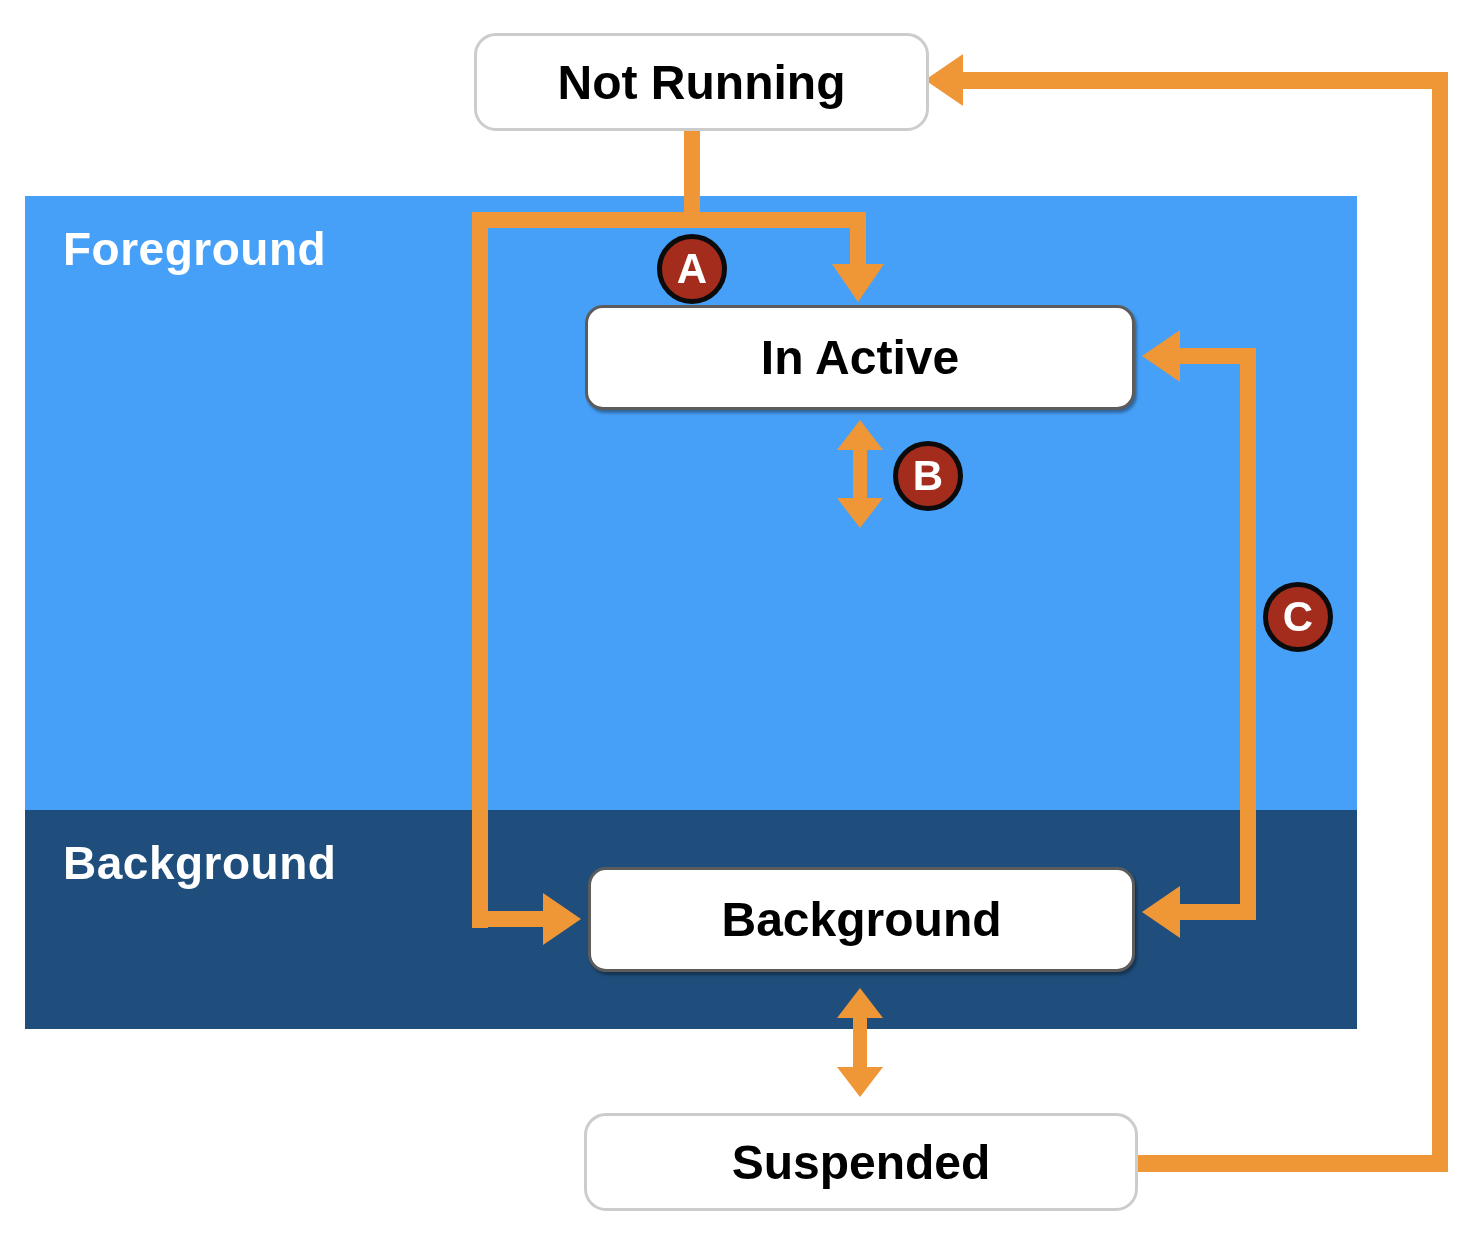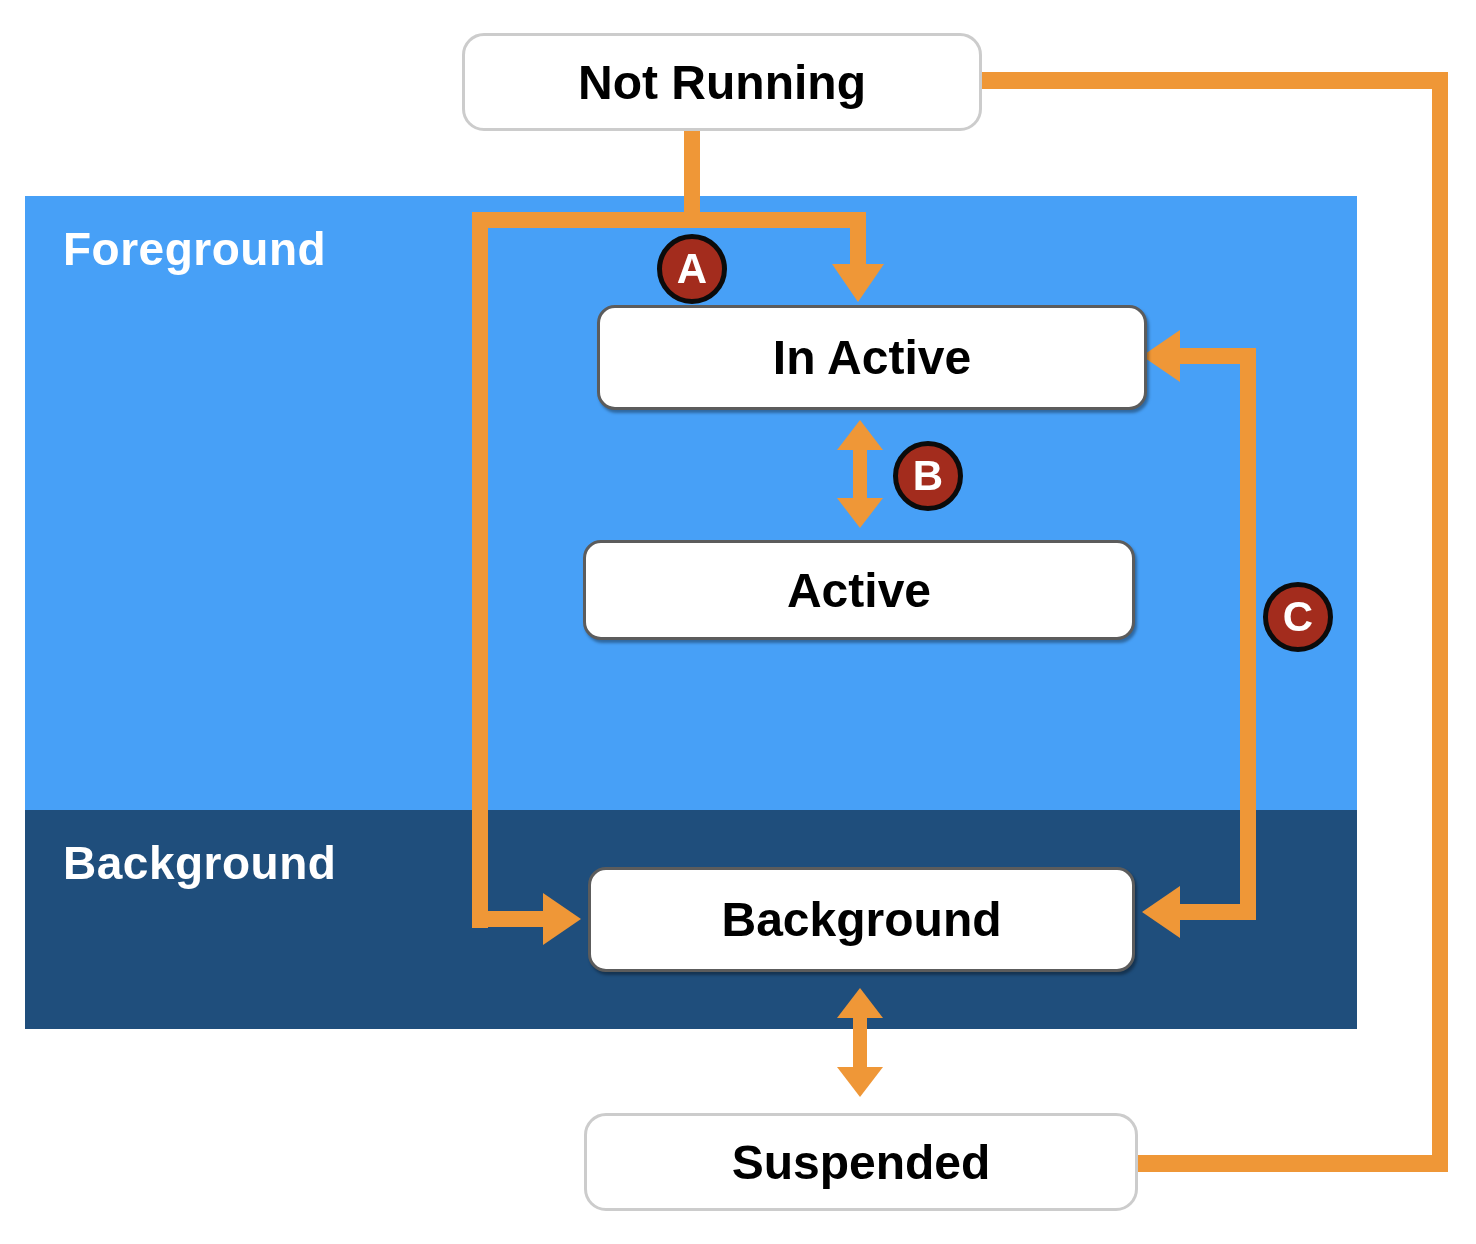--- a/index.html
+++ b/index.html
@@ -85,28 +85,25 @@
     <div class="head head-down-sm" style="left:837px;top:1067px;"></div>
   </div>
 
   <div>
     <div class="seg" style="left:1138px;top:1155px;width:310px;height:17px;"></div>
     <div class="seg" style="left:1432px;top:72px;width:16px;height:1100px;"></div>
     <div class="seg" style="left:961px;top:72px;width:471px;height:17px;"></div>
     <div class="head head-left" style="left:925px;top:54px;"></div>
   </div>
 
-  <div class="node node-light" style="left:462px;top:33px;width:520px;height:98px;">
+  <div class="node node-light" style="left:474px;top:33px;width:455px;height:98px;">
     <span>Not Running</span>
   </div>
-  <div class="node node-dark" style="left:585px;top:305px;width:550px;height:105px;margin-left:12px;">
+  <div class="node node-dark" style="left:585px;top:305px;width:550px;height:105px;">
     <span>In Active</span>
-  </div>
-  <div class="node node-dark" style="left:583px;top:540px;width:552px;height:100px;">
-    <span>Active</span>
   </div>
   <div class="node node-dark" style="left:588px;top:867px;width:547px;height:105px;">
     <span>Background</span>
   </div>
   <div class="node node-light" style="left:584px;top:1113px;width:554px;height:98px;">
     <span>Suspended</span>
   </div>
 
   <div class="badge" style="left:657px;top:234px;">
     <span>A</span>

